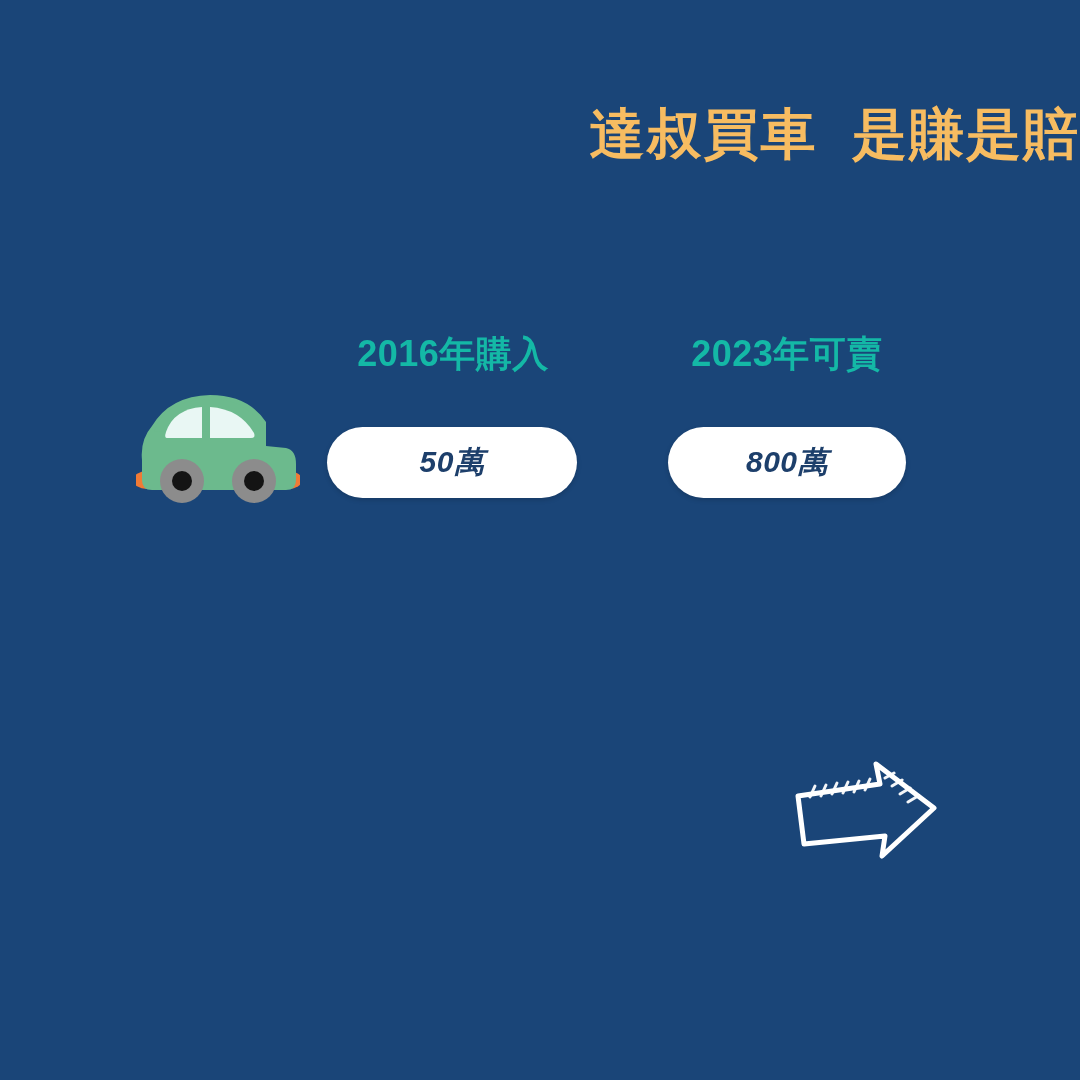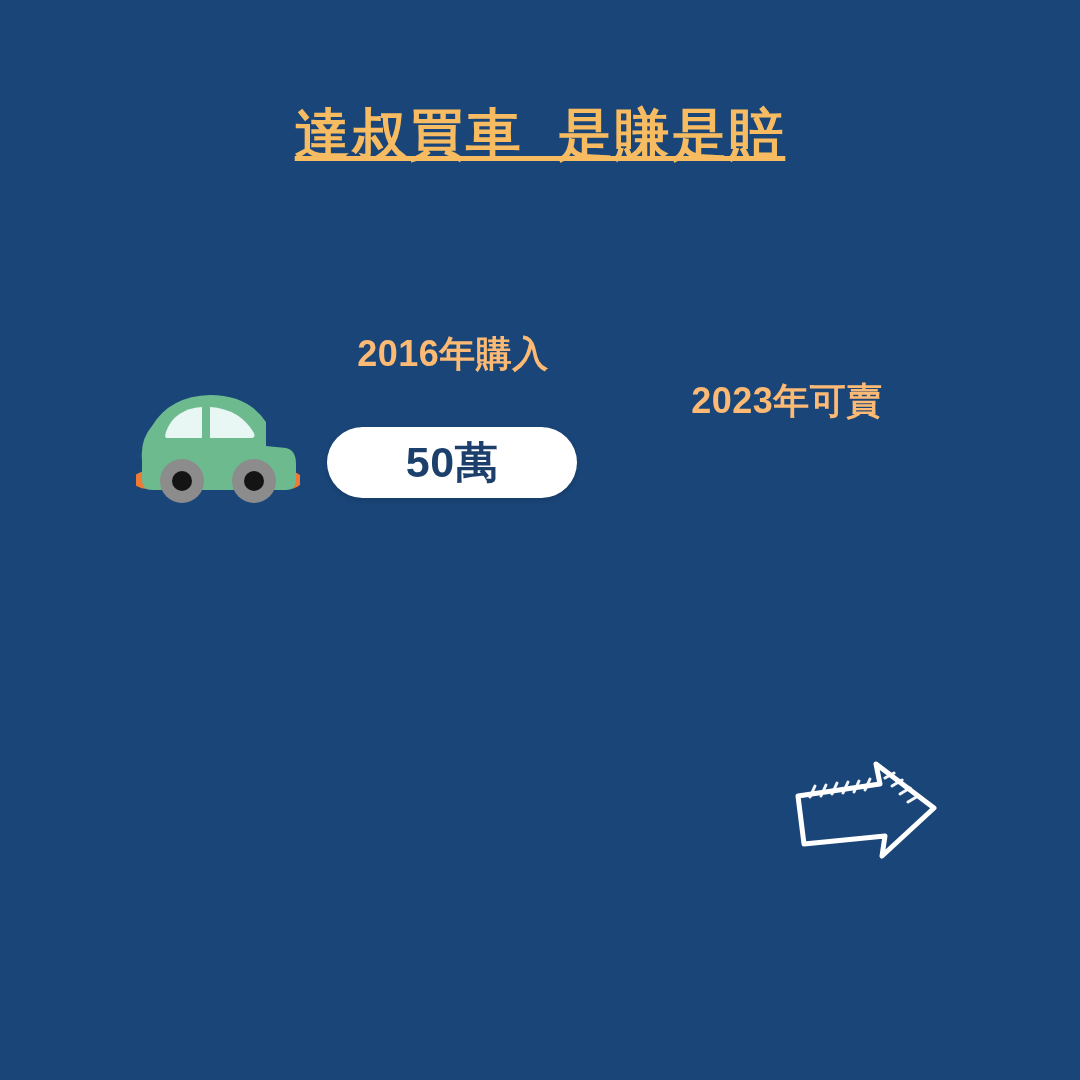--- a/index.html
+++ b/index.html
@@ -19,73 +19,73 @@
     inset: 0;
     background: #1a4578;
   }
 
   
   .title {
     position: absolute;
     left: 0;
     right: 0;
     top: 104px;
-    text-align: center;
+    text-align: right;
     color: #f7bc61;
     font-size: 55px;
     font-weight: bold;
     letter-spacing: 2px;
     line-height: 1.1;
     white-space: pre;
-    text-decoration: underline;
   }
 
   
   .compare {
     position: absolute;
     left: 0;
     top: 330px;
     width: 1080px;
     height: 180px;
   }
 
   .col-label {
     position: absolute;
-    color: #fdba74;
+    color: #14b8a6;
     font-size: 36px;
     font-weight: bold;
     letter-spacing: 0.5px;
     text-align: center;
     top: 0;
     line-height: 48px;
     white-space: nowrap;
   }
   .col-label.left  { left: 330px; width: 246px; }
-  .col-label.right { left: 668px; width: 238px; margin-top: 47px; }
+  .col-label.right { left: 668px; width: 238px; }
 
   .pill {
     position: absolute;
     top: 97px;
     height: 71px;
     background: #ffffff;
     border-radius: 36px;
     box-shadow: 0 2px 5px rgba(0,0,0,0.16);
     display: flex;
     align-items: center;
     justify-content: center;
   }
   .pill.left  { left: 327px; width: 250px; }
   .pill.right { left: 668px; width: 238px; }
 
   .pill-value {
     color: #1d3f6b;
-    font-size: 43px;
+    font-size: 30px;
     font-weight: bold;
     letter-spacing: 0.5px;
     white-space: nowrap;
+    font-style: italic;
   }
 
   
   .car-art {
     position: absolute;
     left: 136px;
     top: 388px;
     width: 164px;
     height: 116px;
   }
@@ -144,20 +144,23 @@
   <div class="compare">
 
     <div class="col-label left">2016年購入</div>
 
     <div class="col-label right">2023年可賣</div>
 
     <div class="pill left">
       <span class="pill-value">50萬</span>
     </div>
 
+    <div class="pill right">
+      <span class="pill-value">800萬</span>
+    </div>
   </div>
 
   <div class="body-text">
     
     
     
   </div>
 
   <div class="arrow-art">
     <svg viewBox="0 0 152 112" width="152" height="112" aria-hidden="true">

